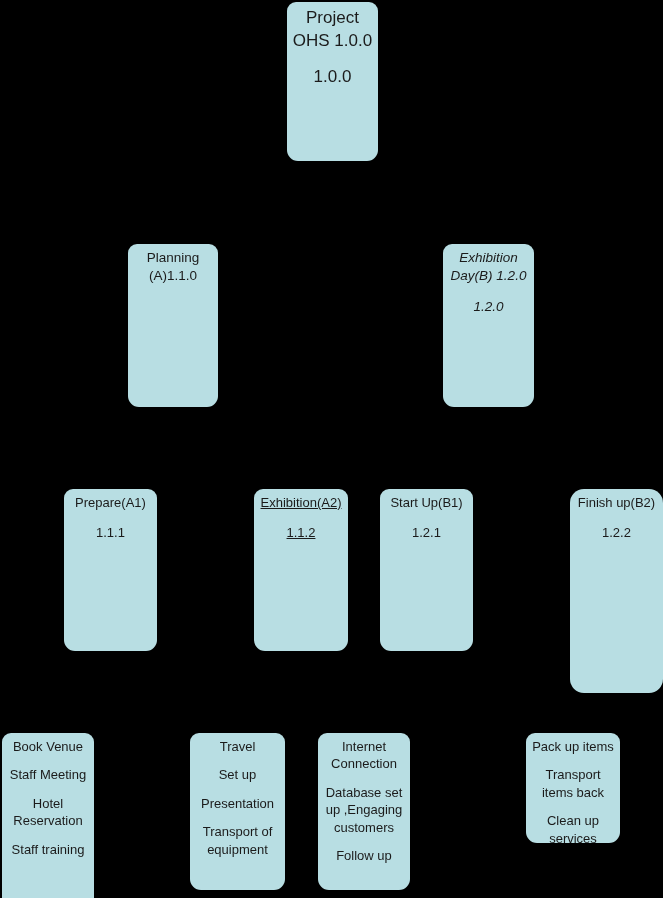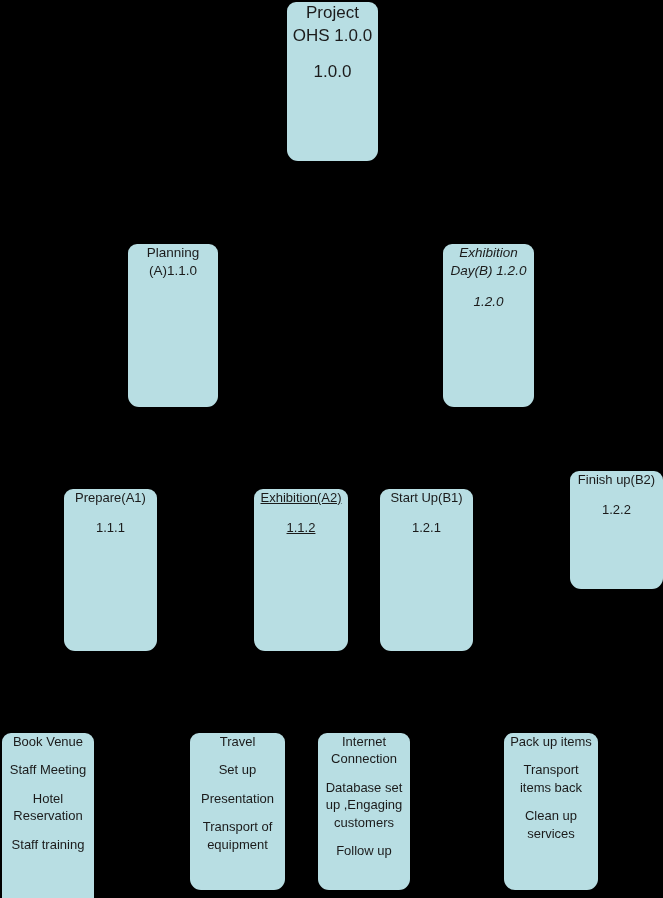--- a/index.html
+++ b/index.html
@@ -16,20 +16,21 @@
     font-family: "Liberation Sans", sans-serif;
   }
   .wbs-node {
     position: absolute;
     box-sizing: border-box;
     background: #b8dee3;
     border-radius: 9px 9px 11px 11px;
     display: flex;
     flex-direction: column;
     align-items: center;
+    padding-top: 5px;
     color: #1b1b1b;
     text-align: center;
     line-height: 1.34;
     overflow: hidden;
   }
   .node-line {
     display: block;
     width: 100%;
     padding: 0 2px;
     box-sizing: border-box;
@@ -76,21 +77,21 @@
   <div class="wbs-node lvl3" style="left:254px; top:489px; width:94px; height:162px;text-decoration:underline;">
     <span class="node-line">Exhibition(A2)</span>
     <span class="node-line spacer-before">1.1.2</span>
   </div>
 
   <div class="wbs-node lvl3" style="left:380px; top:489px; width:93px; height:162px;">
     <span class="node-line">Start Up(B1)</span>
     <span class="node-line spacer-before">1.2.1</span>
   </div>
 
-  <div class="wbs-node lvl3" style="left:570px; top:471px; width:93px; height:118px;">
+  <div class="wbs-node lvl3" style="left:570px; top:489px; width:93px; height:204px;border-radius:14px;">
     <span class="node-line">Finish up(B2)</span>
     <span class="node-line spacer-before">1.2.2</span>
   </div>
 
   <div class="wbs-node lvl4" style="left:2px; top:733px; width:92px; height:196px;">
     <span class="node-line">Book Venue</span>
     <span class="node-line">Staff Meeting</span>
     <span class="node-line">Hotel
 Reservation</span>
     <span class="node-line">Staff training</span>
@@ -106,21 +107,21 @@
 
   <div class="wbs-node lvl4" style="left:318px; top:733px; width:92px; height:157px;">
     <span class="node-line">Internet
 Connection</span>
     <span class="node-line">Database set
 up ,Engaging
 customers</span>
     <span class="node-line">Follow up</span>
   </div>
 
-  <div class="wbs-node lvl4" style="left:504px; top:733px; width:94px; height:157px;">
+  <div class="wbs-node lvl4" style="left:526px; top:733px; width:94px; height:110px;">
     <span class="node-line">Pack up items</span>
     <span class="node-line">Transport
 items back</span>
     <span class="node-line">Clean up
 services</span>
   </div>
 
 </div>
 
 </body></html>

